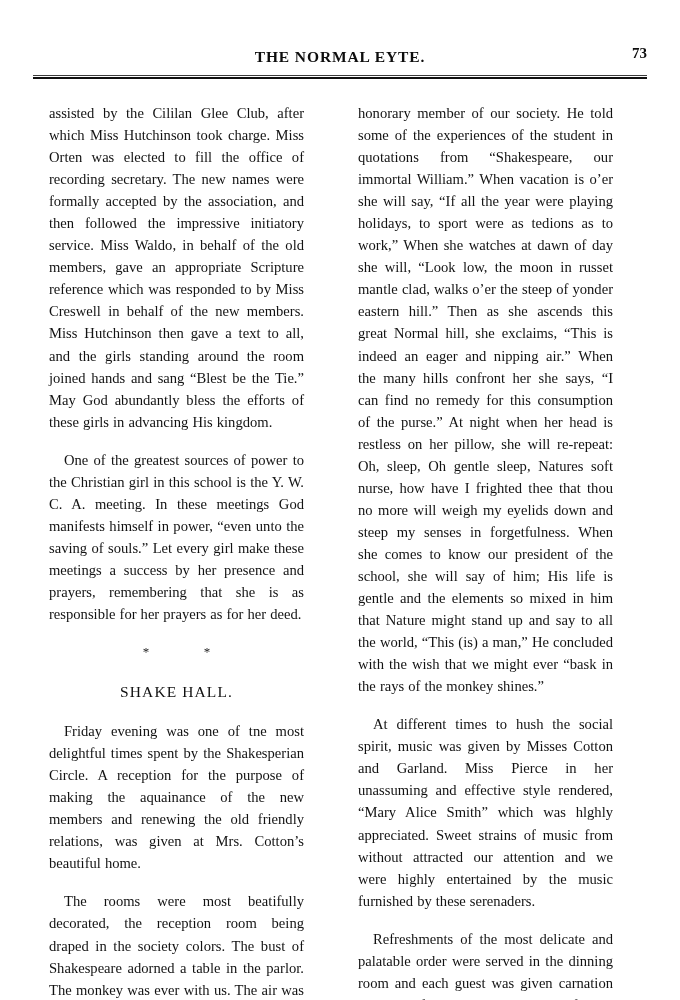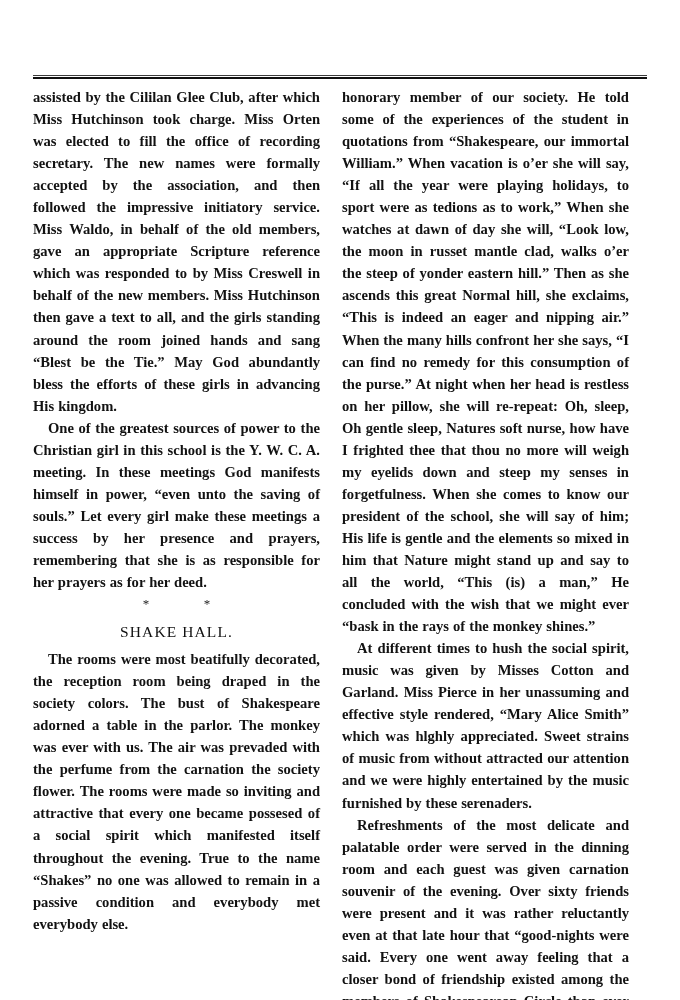--- a/index.html
+++ b/index.html
@@ -90,30 +90,29 @@
   .col {
     position: absolute;
     top: 0;
     width: 287px;
     height: 880px;
   }
   .col-left  { left: 0px; }
   .col-right { left: 309px; }
 
   p.para {
-    margin: 0;
+    margin: 16px;
     padding: 0;
     font-size: 14.6px;
     line-height: 22.05px;
     text-align: justify;
     text-justify: inter-word;
     -webkit-hyphens: none;
     hyphens: none;
     word-spacing: 0.4px;
-    font-weight: bold;
   }
   p.para.indent {
     text-indent: 15px;
   }
   p.para + p.para {
     margin-top: 0px;
   }
 
   
   .star-sep {
@@ -123,52 +122,57 @@
     line-height: 22px;
     text-align: center;
     font-size: 13px;
     letter-spacing: 24px;
     text-indent: 24px;
     color: #1a1a1a;
   }
 
   
   .section-head {
-    margin: 4px;
+    margin: 16px;
     padding: 0;
     height: 25px;
     line-height: 25px;
     text-align: center;
     font-size: 15.5px;
     font-weight: normal;
     letter-spacing: 1.1px;
     color: #101010;
   }
 </style>
 </head>
 <body>
 
 <div class="page">
 
+  <div class="masthead">
+    <div class="masthead-title">THE NORMAL EYTE.</div>
+    <div class="folio">73</div>
+  </div>
 
   <div class="head-rule">
     <div class="thin"></div>
     <div class="thick"></div>
   </div>
 
   <div class="columns">
 
     <div class="col col-left">
       <p class="para">assisted by the Cililan Glee Club, after which Miss Hutchinson took charge. Miss Orten was elected to fill the office of recording secretary. The new names were formally accepted by the association, and then followed the impressive initiatory service. Miss Waldo, in behalf of the old members, gave an appropriate Scripture reference which was responded to by Miss Creswell in behalf of the new members. Miss Hutchinson then gave a text to all, and the girls standing around the room joined hands and sang “Blest be the Tie.” May God abundantly bless the efforts of these girls in advancing His kingdom.</p>
       <p class="para indent">One of the greatest sources of power to the Christian girl in this school is the Y. W. C. A. meeting. In these meetings God manifests himself in power, “even unto the saving of souls.” Let every girl make these meetings a success by her presence and prayers, remembering that she is as responsible for her prayers as for her deed.</p>
 
       <div class="star-sep">* *</div>
 
       <h2 class="section-head">SHAKE HALL.</h2>
 
+      <p class="para indent">Friday evening was one of tne most delightful times spent by the Shakesperian Circle. A reception for the purpose of making the aquainance of the new members and renewing the old friendly relations, was given at Mrs. Cotton’s beautiful home.</p>
       <p class="para indent">The rooms were most beatifully decorated, the reception room being draped in the society colors. The bust of Shakespeare adorned a table in the parlor. The monkey was ever with us. The air was prevaded with the perfume from the carnation the society flower. The rooms were made so inviting and attractive that every one became possesed of a social spirit which manifested itself throughout the evening. True to the name “Shakes” no one was allowed to remain in a passive condition and everybody met everybody else.</p>
 
     </div>
 
     <div class="col col-right">
       <p class="para">honorary member of our society. He told some of the experiences of the student in quotations from “Shakespeare, our immortal William.” When vacation is o’er she will say, “If all the year were playing holidays, to sport were as tedions as to work,” When she watches at dawn of day she will, “Look low, the moon in russet mantle clad, walks o’er the steep of yonder eastern hill.” Then as she ascends this great Normal hill, she exclaims, “This is indeed an eager and nipping air.” When the many hills confront her she says, “I can find no remedy for this consumption of the purse.” At night when her head is restless on her pillow, she will re-repeat: Oh, sleep, Oh gentle sleep, Natures soft nurse, how have I frighted thee that thou no more will weigh my eyelids down and steep my senses in forgetfulness. When she comes to know our president of the school, she will say of him; His life is gentle and the elements so mixed in him that Nature might stand up and say to all the world, “This (is) a man,” He concluded with the wish that we might ever “bask in the rays of the monkey shines.”</p>
       <p class="para indent">At different times to hush the social spirit, music was given by Misses Cotton and Garland. Miss Pierce in her unassuming and effective style rendered, “Mary Alice Smith” which was hlghly appreciated. Sweet strains of music from without attracted our attention and we were highly entertained by the music furnished by these serenaders.</p>
       <p class="para indent">Refreshments of the most delicate and palatable order were served in the dinning room and each guest was given carnation souvenir of the evening. Over sixty friends were present and it was rather reluctantly even at that late hour that “good-nights were said. Every one went away feeling that a closer bond of friendship existed among the members of Shakespearean Circle than ever before.</p>
 
     </div>

